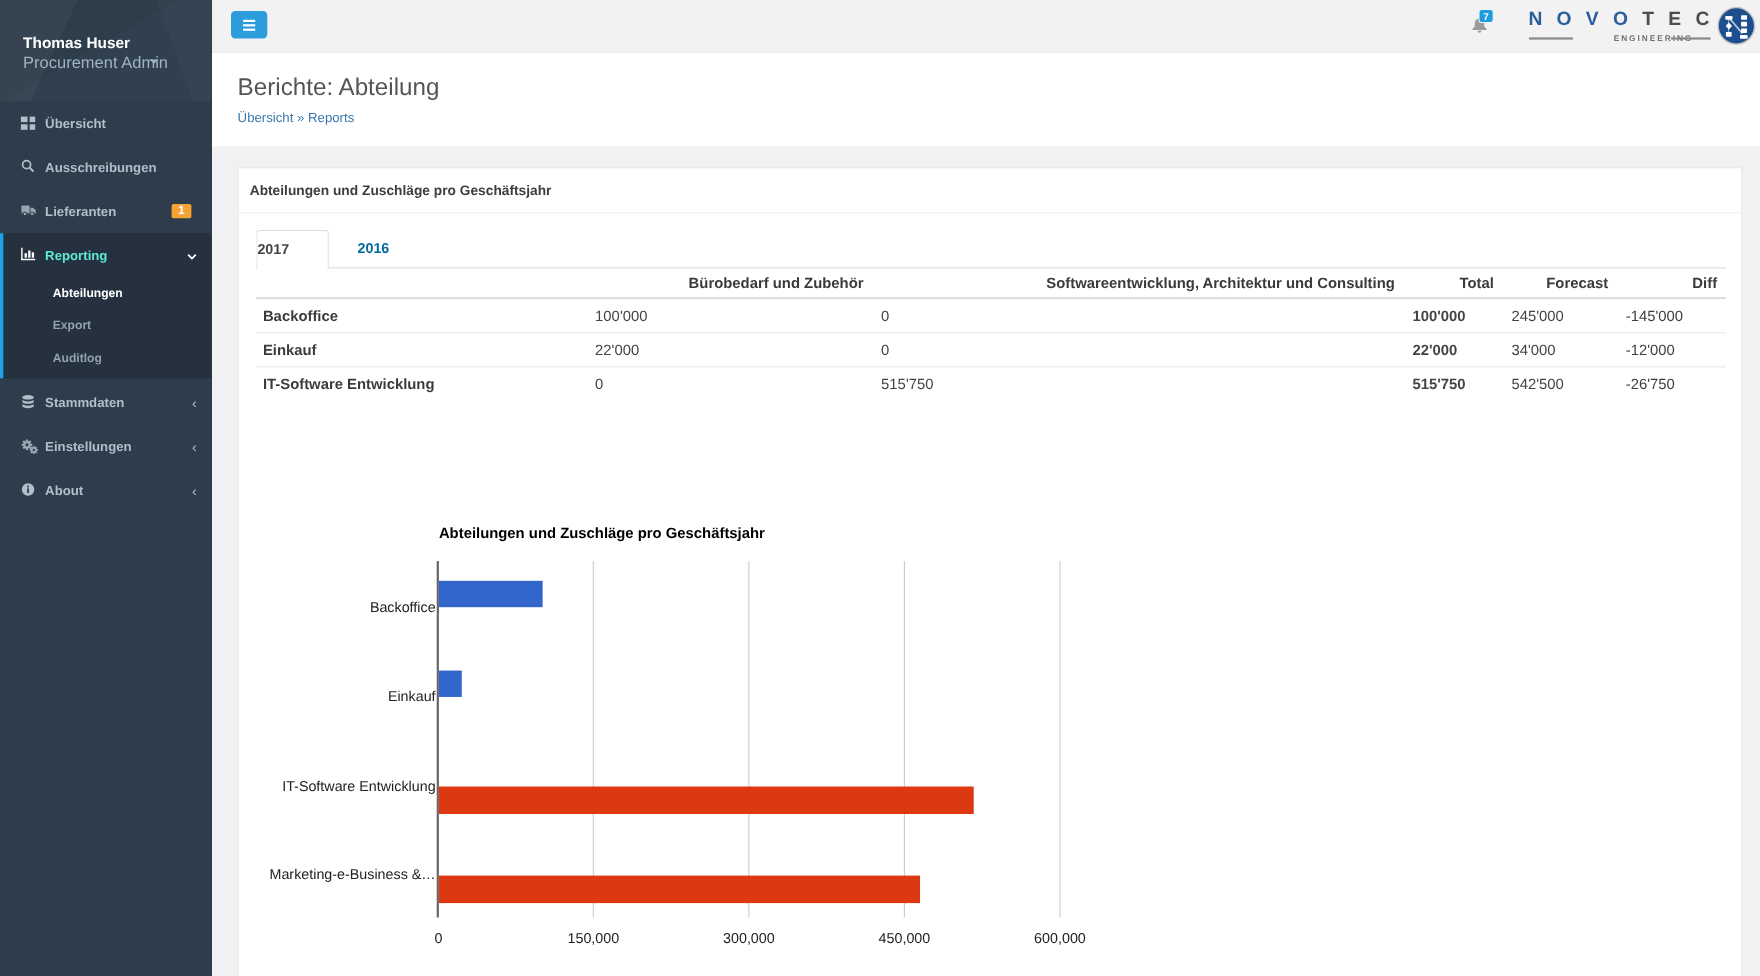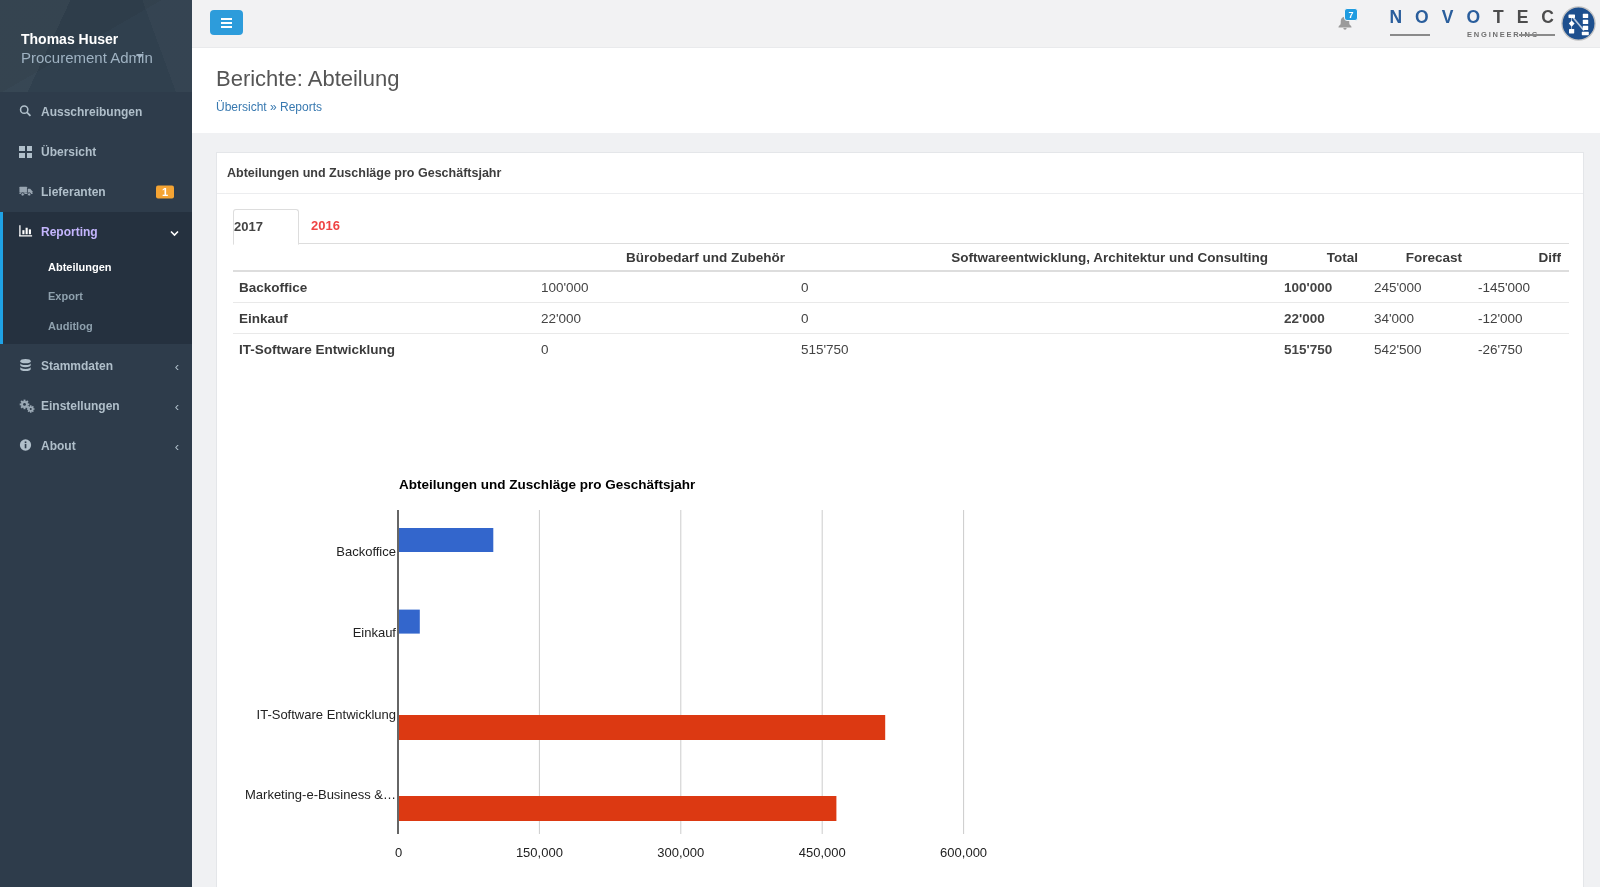--- a/index.html
+++ b/index.html
@@ -16,21 +16,21 @@
   }
   #userpanel .name { position:absolute; left:21px; top:31px; color:#fff; font-weight:bold; font-size:14px; }
   #userpanel .role { position:absolute; left:21px; top:49px; color:#9fb2c2; font-size:15px; }
   #userpanel .caret { position:absolute; left:136px; top:54px; width:0; height:0; border-left:4px solid transparent; border-right:4px solid transparent; border-top:4px solid #9fb2c2; }
 
   .navitem { position:relative; height:40px; color:#b0bfca; font-size:12px; font-weight:bold; }
   .navitem .txt { position:absolute; left:41px; top:50%; transform:translateY(-50%); }
   .navitem .ico { position:absolute; left:19px; top:50%; transform:translateY(-50%); width:15px; height:15px; }
   .navitem .chev { position:absolute; right:13px; top:50%; transform:translateY(-50%); font-size:13px; color:#b0bfca; font-weight:normal; }
   #treeview { background:#25313f; border-left:3px solid #1fa2e5; }
-  #treeview .navitem { color:#c4b5fd; }
+  #treeview .navitem { color:#5eead4; }
   #treeview .navitem .txt { left:38px; }
   #treeview .navitem .ico { left:16px; }
   .subitem { position:relative; height:29.5px; color:#8fa1ae; font-size:11px; font-weight:bold; }
   .subitem .txt { position:absolute; left:45px; top:50%; transform:translateY(-50%); }
   .subitem.active { color:#fff; }
   .badge1 { position:absolute; right:18px; top:50%; transform:translateY(-50%); background:#f5a433; color:#fff; font-size:11px; font-weight:bold; border-radius:2px; padding:0px 6px 1px; line-height:12px; }
 
   
   #navbar { position:absolute; left:192px; top:0; width:1408px; height:48px; background:#f2f2f3; border-bottom:1px solid #e9eaec; }
   #hamburger { position:absolute; left:18px; top:10px; width:33px; height:25px; background:#2d9cdb; border-radius:4px; }
@@ -55,21 +55,21 @@
   #breadcrumb { position:absolute; left:24px; top:52px; font-size:12px; color:#3879b0; }
 
   #panel { position:absolute; left:216px; top:152px; width:1368px; height:780px; background:#fff; border:1px solid #e4e6e9; border-bottom:none; }
   #panelhead { position:absolute; left:0; top:0; width:100%; height:41px; border-bottom:1px solid #ecedef; }
   #panelhead span { position:absolute; left:10px; top:13px; font-size:12.5px; font-weight:bold; color:#3d3d3d; }
 
   
   #tabs { position:absolute; left:16px; top:56px; width:1336px; height:35px; border-bottom:1px solid #ddd; }
   .tab { position:absolute; top:0; height:35px; line-height:34px; font-size:13px; font-weight:bold; text-align:left; }
   #tab2017 { left:0; width:66px; background:#fff; border:1px solid #ddd; border-bottom:1px solid #fff; border-radius:3px 3px 0 0; color:#444; height:36px; }
-  #tab2016 { left:78px; width:60px; color:#ef4444; }
+  #tab2016 { left:92px; width:60px; color:#0369a1; }
 
   
   #rtable { position:absolute; left:16px; top:92px; width:1336px; border-collapse:collapse; font-size:13.5px; color:#444; }
   #rtable th { border-bottom:2px solid #ddd; padding:5px 8px 4px; font-size:13.5px; color:#3a3a3a; text-align:right; line-height:16px; }
   #rtable td { padding:8px 8px 7px; text-align:left; border-top:1px solid #e9e9e9; line-height:15px; }
   #rtable tr.first td { border-top:none; }
   #rtable th.l, #rtable td.l { text-align:left; padding-left:6px; }
   #rtable td.l { font-weight:bold; color:#3b3b3b; }
   #rtable td.b { font-weight:bold; }
   #rtable td.g { color:#404040; }
@@ -80,29 +80,29 @@
 <body>
 
 <div id="sidebar">
   <div id="userpanel">
     <div class="name">Thomas Huser</div>
     <div class="role">Procurement Admin</div>
     <div class="caret"></div>
   </div>
   <div id="menu" style="position:absolute; left:0; top:92px; width:192px;">
     <div class="navitem">
+        <span class="ico" id="i-th"></span>
+        <span class="txt">Übersicht</span>
+      </div>
+    <div class="navitem">
         <span class="ico" id="i-search"><svg width="13" height="13" viewBox="0 0 15 15">
             <circle cx="6" cy="6" r="4.2" fill="none" stroke="#b0bfca" stroke-width="1.8"></circle>
             <line x1="9.2" y1="9.2" x2="13.2" y2="13.2" stroke="#b0bfca" stroke-width="2"></line>
           </svg></span>
         <span class="txt">Ausschreibungen</span>
-      </div>
-    <div class="navitem">
-        <span class="ico" id="i-th"></span>
-        <span class="txt">Übersicht</span>
       </div>
     <div class="navitem">
         <span class="ico" id="i-truck"><svg width="14" height="12.5" viewBox="0 0 16 14">
             <rect x="0.5" y="2.5" width="8.6" height="6.8" rx="0.5" fill="#98a5b1"></rect>
             <path d="M10 4.8 h2.8 l2.5 2.7 v2 h-5.3 z" fill="#98a5b1"></path>
             <rect x="0.5" y="9.5" width="15" height="1.2" fill="#98a5b1"></rect>
             <circle cx="4.2" cy="11.2" r="1.9" fill="#98a5b1" stroke="#2e3c4b" stroke-width="1"></circle>
             <circle cx="11.6" cy="11.2" r="1.9" fill="#98a5b1" stroke="#2e3c4b" stroke-width="1"></circle>
           </svg></span>
         <span class="txt">Lieferanten</span>

